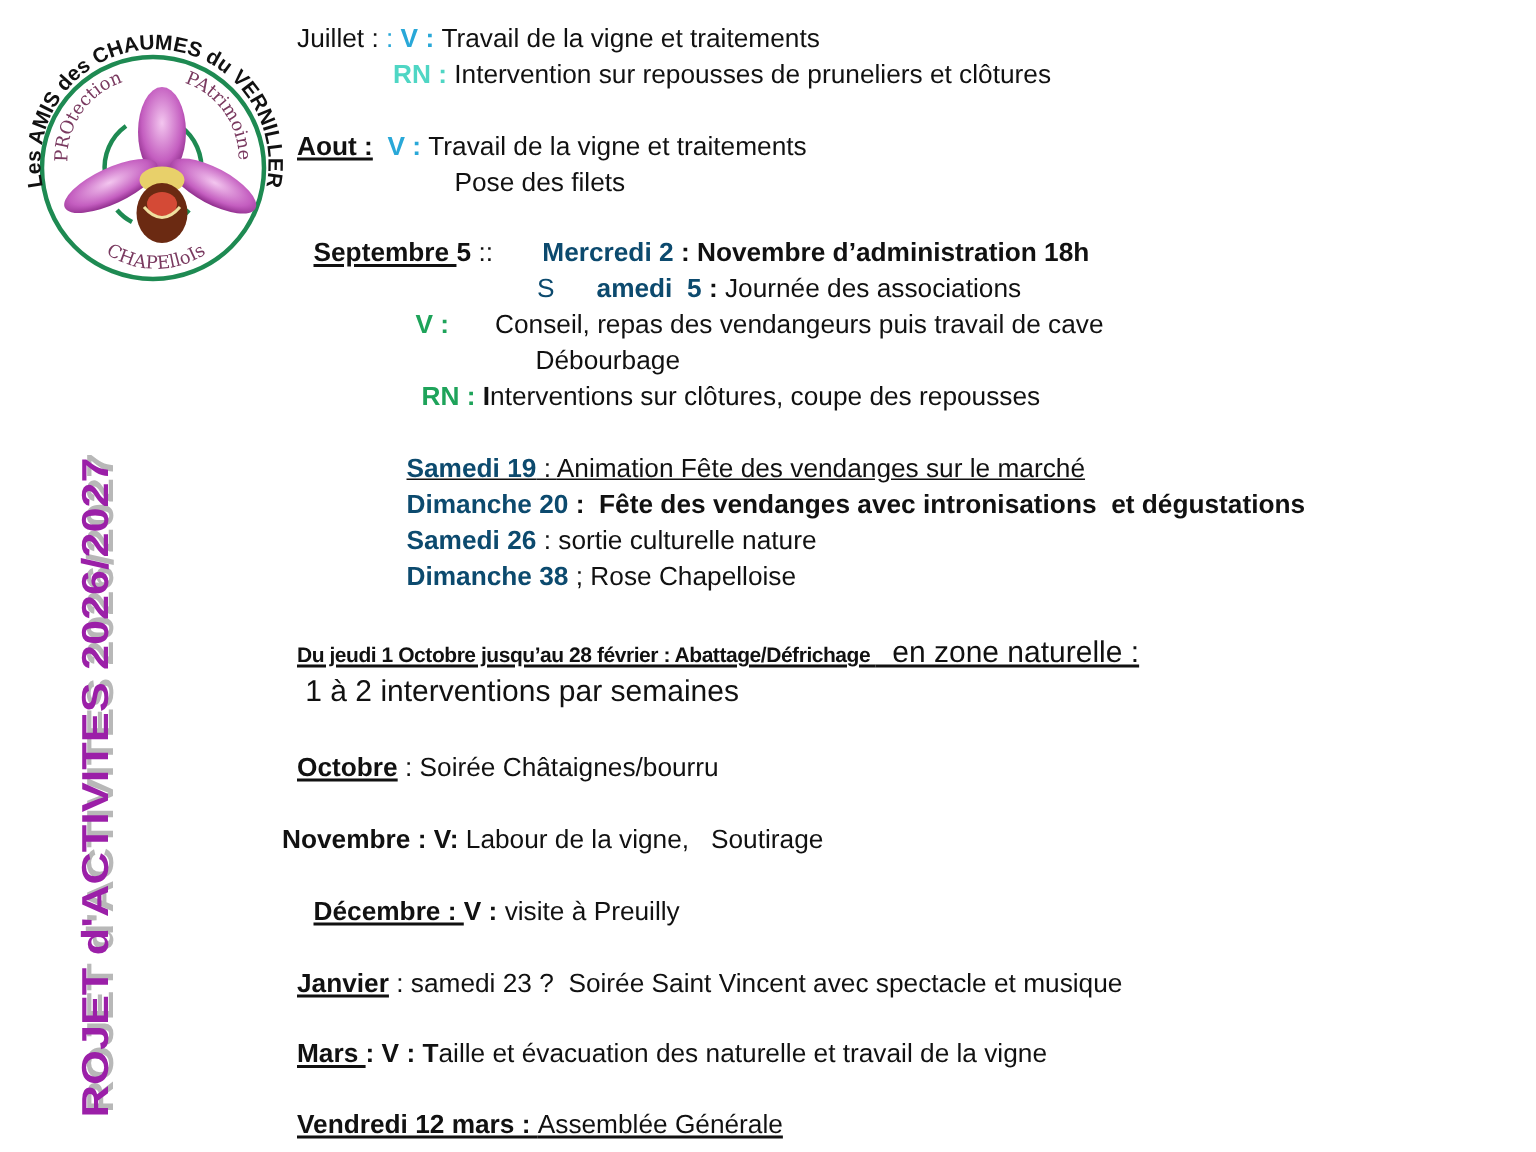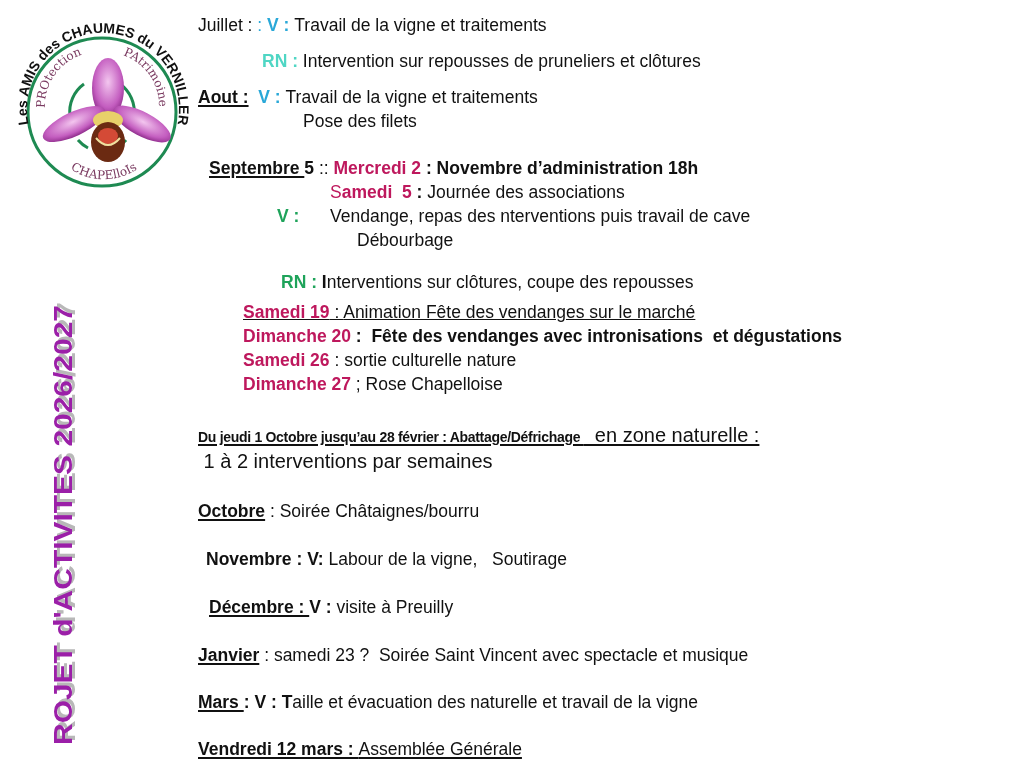--- a/index.html
+++ b/index.html
@@ -10,21 +10,21 @@
   .logo { position: absolute; left: 8px; top: 12px; width: 184px; height: 184px; }
   .vertical-title {
     position: absolute; left: 42px; top: 300px; width: 40px; height: 445px;
   }
   .vertical-title svg { width: 100%; height: 100%; overflow: visible; }
   .line { position: absolute; white-space: pre; font-size: 17.5px; line-height: 22px; }
   .b { font-weight: bold; }
   .u { text-decoration: underline; text-decoration-thickness: 1.5px; text-underline-offset: 2px; }
   .cyan { color: #29a8d8; }
   .teal { color: #4fd6c4; }
-  .blue { color: #be185d; }
+  .blue { color: #0c4a6e; margin-left: 28px; }
   .green { color: #1ea35a; }
   .big { font-size: 20px; }
 </style>
 </head>
 <body>
 
 <div class="logo">
   <svg viewBox="0 0 184 184" width="184" height="184">
     <defs>
       <path id="outerArc" d="M 22 118 A 76 76 0 1 1 168 118"></path>
@@ -66,43 +66,43 @@
 </div>
 
 <div class="vertical-title">
   <svg viewBox="0 0 40 445">
     <text x="0" y="0" transform="translate(30,445) rotate(-90) translate(3,3)" font-family="Liberation Sans, sans-serif" font-size="25" font-weight="bold" fill="#b8b8b8" textLength="440" lengthAdjust="spacingAndGlyphs">ROJET d'ACTIVITES 2026/2027</text>
     <text x="0" y="0" transform="translate(30,445) rotate(-90)" font-family="Liberation Sans, sans-serif" font-size="25" font-weight="bold" fill="#9b1fa8" textLength="440" lengthAdjust="spacingAndGlyphs">ROJET d'ACTIVITES 2026/2027</text>
   </svg>
 </div>
 
 <div class="line" style="left:198px; top:14px;"><span>Juillet : </span><span class="cyan">: </span><span class="cyan b">V : </span><span>Travail de la vigne et traitements</span></div>
-<div class="line" style="left:262px; top:38px;margin-top:12px;"><span class="teal b">RN : </span><span>Intervention sur repousses de pruneliers et clôtures</span></div>
+<div class="line" style="left:262px; top:38px;"><span class="teal b">RN : </span><span>Intervention sur repousses de pruneliers et clôtures</span></div>
 
 <div class="line" style="left:198px; top:86px;"><span class="b u">Aout :</span>  <span class="cyan b">V : </span><span>Travail de la vigne et traitements</span></div>
 <div class="line" style="left:303px; top:110px;">Pose des filets</div>
 
 <div class="line b" style="left:209px; top:157px;"><span class="u">Septembre </span><span>5 </span><span style="font-weight:normal">:: </span><span class="blue">Mercredi 2</span><span> : Novembre d’administration 18h</span></div>
 <div class="line" style="left:330px; top:181px;"><span class="blue">S</span><span class="blue b">amedi  5</span><span class="b"> :</span><span> Journée des associations</span></div>
 <div class="line" style="left:277px; top:205px;"><span class="green b">V :</span></div>
-<div class="line" style="left:330px; top:205px;">Vendange, repas des nterventions puis travail de cave</div>
+<div class="line" style="left:330px; top:205px;">Conseil, repas des vendangeurs puis travail de cave</div>
 <div class="line" style="left:330px; top:229px;margin-left:27px;">Débourbage</div>
-<div class="line" style="left:281px; top:271px;"><span class="green b">RN : </span><span class="b">I</span><span>nterventions sur clôtures, coupe des repousses</span></div>
+<div class="line" style="left:281px; top:253px;"><span class="green b">RN : </span><span class="b">I</span><span>nterventions sur clôtures, coupe des repousses</span></div>
 
 <div class="line" style="left:243px; top:301px;text-decoration:underline;"><span class="blue b">Samedi 19</span><span> : </span><span>Animation Fête des vendanges sur le marché</span></div>
 <div class="line b" style="left:243px; top:325px;"><span class="blue">Dimanche 20</span><span> :  </span><span>Fête des vendanges avec intronisations  et dégustations</span></div>
 <div class="line" style="left:243px; top:349px;"><span class="blue b">Samedi 26</span><span> : </span><span>sortie culturelle nature</span></div>
-<div class="line" style="left:243px; top:373px;"><span class="blue b">Dimanche 27</span><span> ; </span><span>Rose Chapelloise</span></div>
+<div class="line" style="left:243px; top:373px;"><span class="blue b">Dimanche 38</span><span> ; </span><span>Rose Chapelloise</span></div>
 
 <div class="line u" style="left:198px; top:424px;"><span class="b" style="font-size:14px; letter-spacing:-0.3px;">Du jeudi 1 Octobre jusqu’au 28 février : Abattage/Défrichage </span><span class="big">  en zone naturelle :</span></div>
 <div class="line big" style="left:198px; top:450px;"> 1 à 2 interventions par semaines</div>
 
 <div class="line" style="left:198px; top:500px;"><span class="b u">Octobre</span><span> : Soirée Châtaignes/bourru</span></div>
 
-<div class="line" style="left:206px; top:548px;"><span class="b">Novembre : V:</span><span> Labour de la vigne,   Soutirage</span></div>
+<div class="line" style="left:188px; top:548px;"><span class="b">Novembre : V:</span><span> Labour de la vigne,   Soutirage</span></div>
 
 <div class="line" style="left:209px; top:596px;"><span class="b u">Décembre : </span><span class="b">V :</span><span> visite à Preuilly</span></div>
 
 <div class="line" style="left:198px; top:644px;"><span class="b u">Janvier</span><span> : samedi 23 ?  Soirée Saint Vincent avec spectacle et musique</span></div>
 
 <div class="line" style="left:198px; top:691px;"><span class="b u">Mars </span><span class="b">: V : T</span><span>aille et évacuation des naturelle et travail de la vigne</span></div>
 
 <div class="line u" style="left:198px; top:738px;"><span class="b">Vendredi 12 mars : </span><span>Assemblée Générale</span></div>
 
 </body></html>

